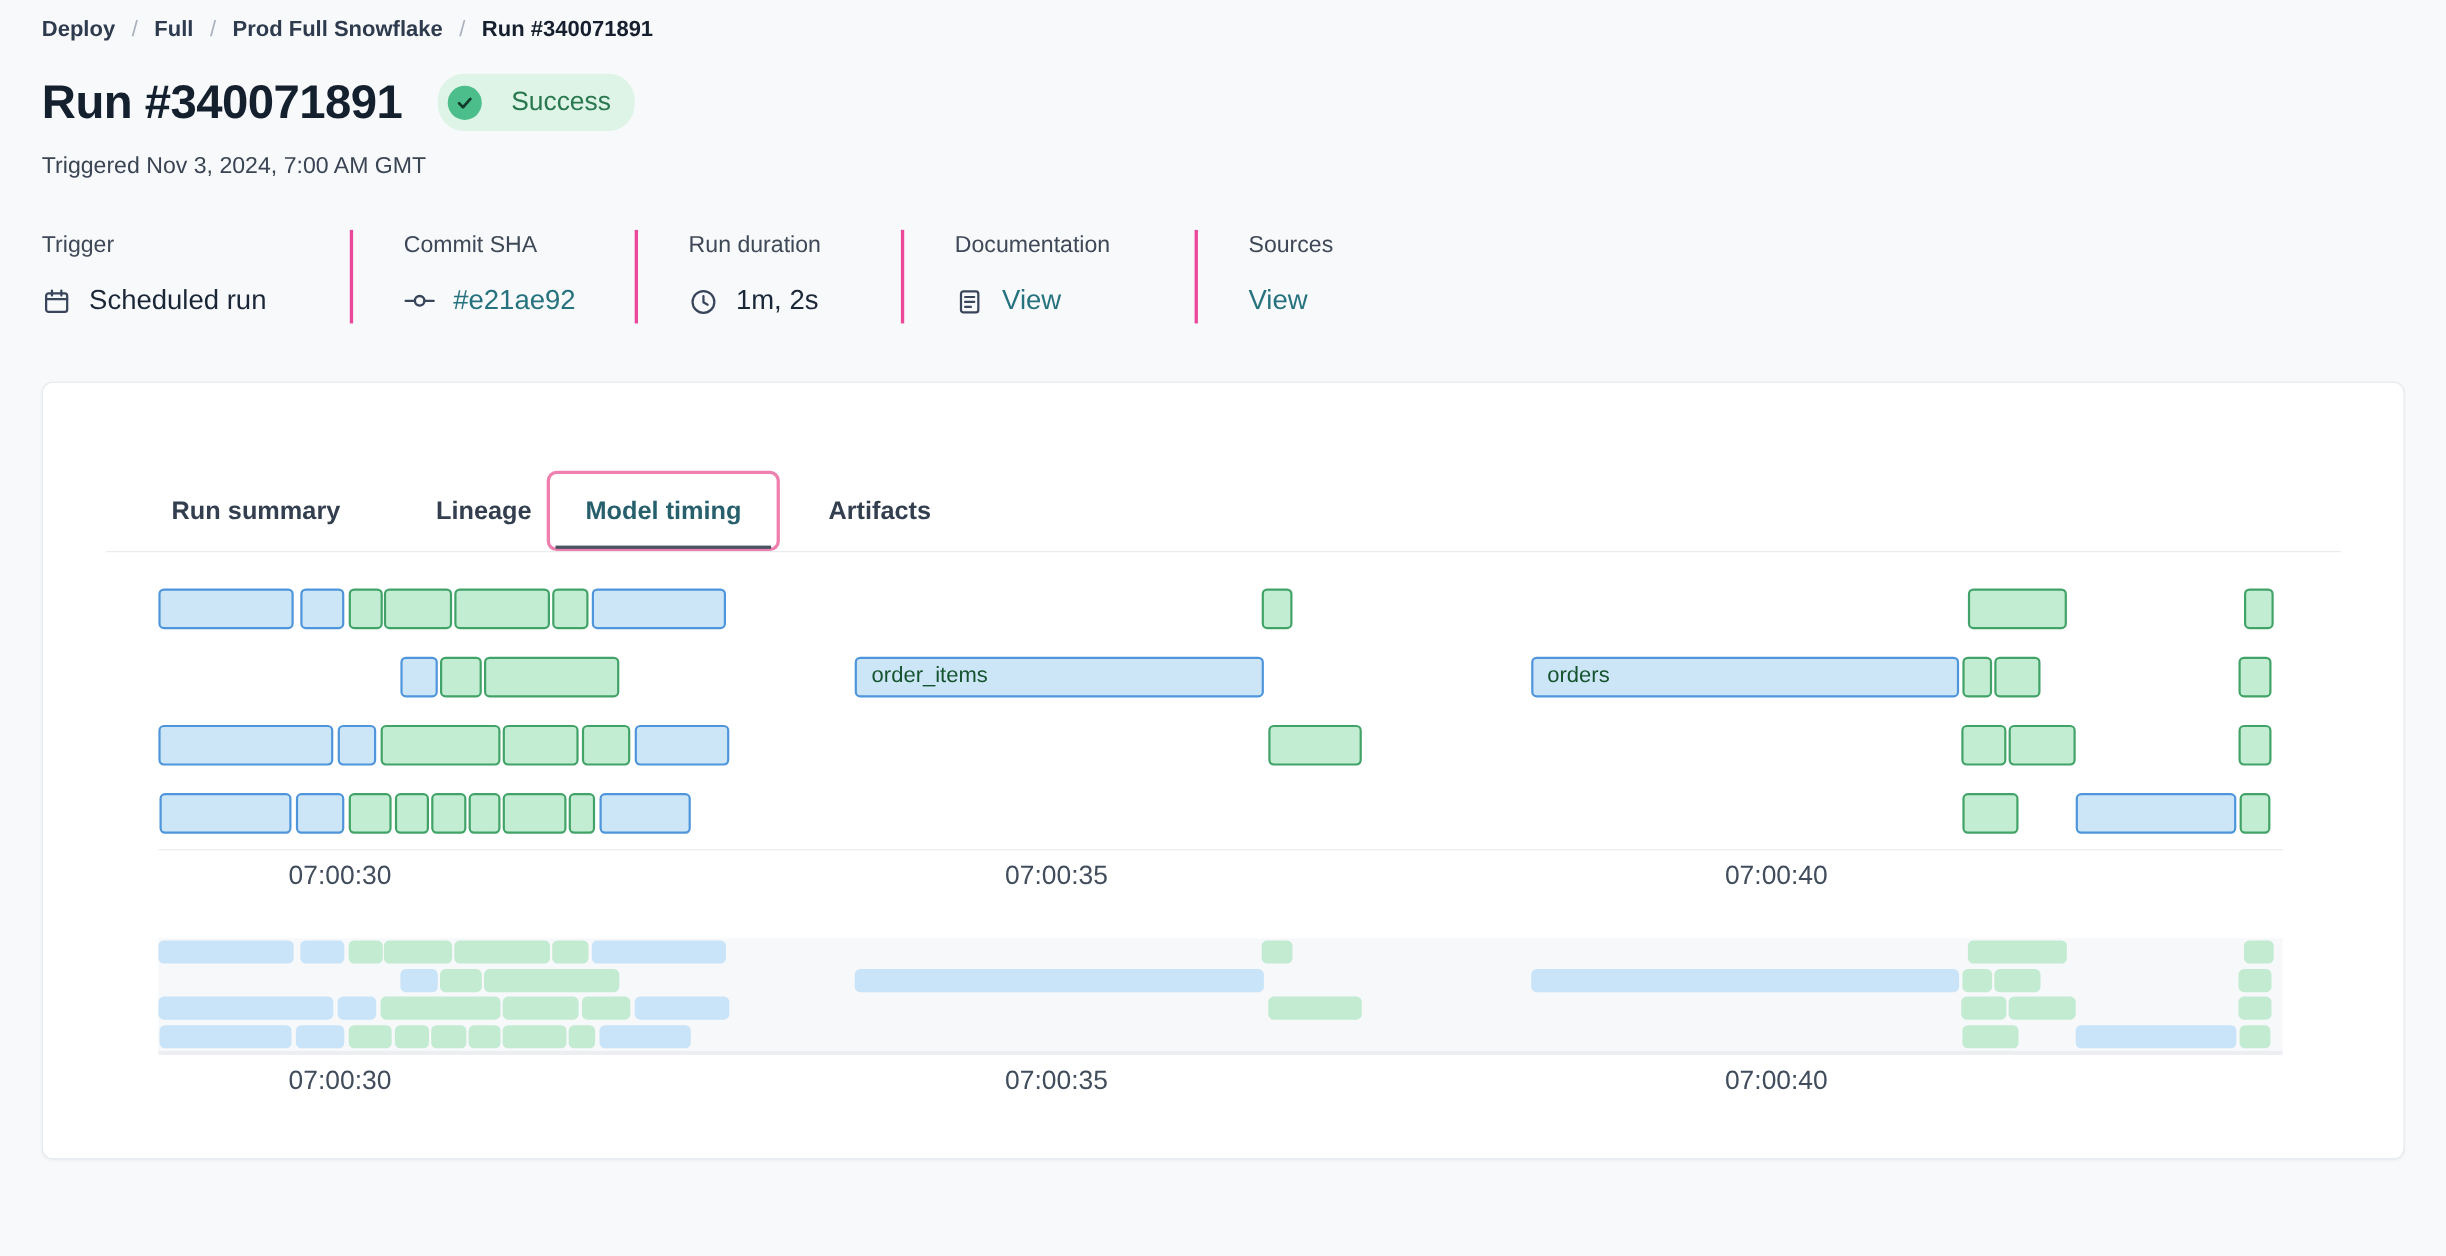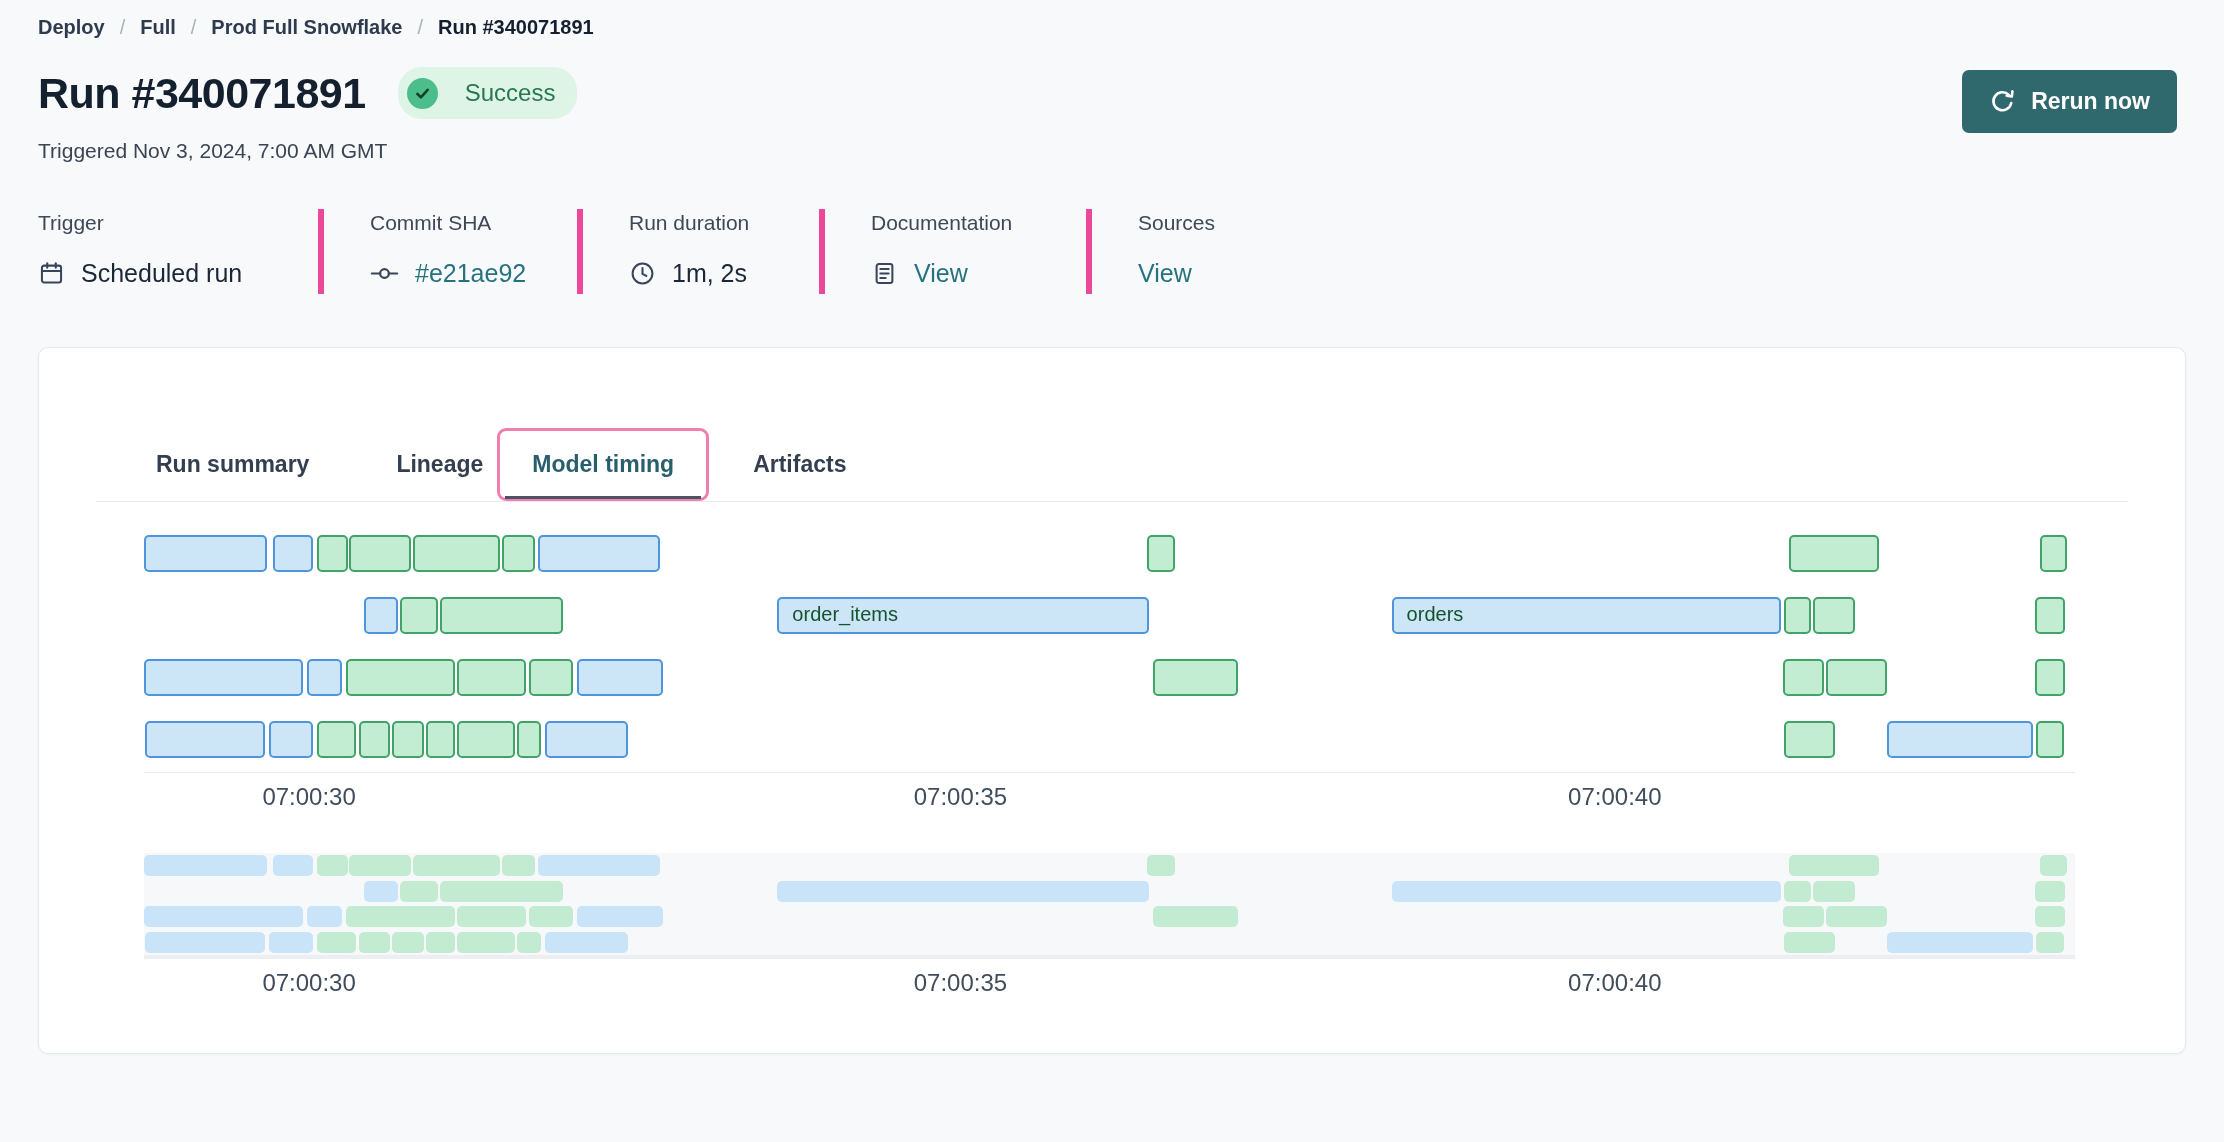--- a/index.html
+++ b/index.html
@@ -27,28 +27,28 @@
   .badge-dot{width:31px;height:31px;border-radius:50%;background:#4BBE8B;display:inline-flex;
     align-items:center;justify-content:center;}
   .badge-text{font-size:24px;color:#28774F;}
   .triggered{margin-top:20px;font-size:21px;color:#3A4453;}
   .rerun{position:absolute;top:3px;right:9px;height:63px;display:flex;align-items:center;gap:15px;
     background:#2F696E;color:#FFFFFF;border:none;border-radius:7px;padding:0 27px;
     font-family:"Liberation Sans", sans-serif;font-size:23px;font-weight:700;cursor:pointer;}
 
   
   .meta-row{display:flex;margin-top:46px;}
-  .meta-col{box-sizing:border-box;padding:2px 0 6px 46px;border-left:6px solid #ec4899;}
+  .meta-col{box-sizing:border-box;padding:2px 0 6px 46px;border-left:3px solid #ec4899;}
   .meta-col:first-child{padding-left:0;border-left:none;}
   .meta-col:nth-child(1){width:280px;}
   .meta-col:nth-child(2){width:259px;}
   .meta-col:nth-child(3){width:242px;}
   .meta-col:nth-child(4){width:267px;}
   .meta-label{font-size:21px;color:#3E4857;}
-  .meta-value{margin-top:24px;display:flex;align-items:center;gap:16px;font-size:25px;color:#1B2737;}
+  .meta-value{margin-top:24px;display:flex;align-items:flex-end;gap:16px;font-size:25px;color:#1B2737;}
   .meta-value.link .meta-text{color:#26727F;cursor:pointer;}
   .meta-icon{display:inline-flex;align-items:center;}
 
   
   .card{margin-top:53px;background:#FFFFFF;border:1px solid #E5E8ED;border-radius:10px;
     box-shadow:0 1px 3px rgba(20,40,60,0.04);box-sizing:border-box;padding-bottom:50px;}
   .tabs{display:flex;align-items:center;padding:80px 0 0 117px;position:relative;z-index:2;}
   .tab{font-size:23px;font-weight:700;color:#333F4F;cursor:pointer;white-space:nowrap;}
   .tab:nth-child(1){margin-right:87px;}
   .tab:nth-child(2){margin-right:14px;}
@@ -94,29 +94,20 @@
       <span class="badge">
         <span class="badge-dot">
           <svg viewBox="0 0 24 24" width="19" height="19" fill="none" stroke="#123D2B" stroke-width="3.2" stroke-linecap="round" stroke-linejoin="round">
               <polyline points="5.5 12.5 10 17 18.5 7.5"></polyline>
             </svg>
         </span>
         <span class="badge-text">Success</span>
       </span>
     </div>
     <div class="triggered">Triggered Nov 3, 2024, 7:00 AM GMT</div>
-    <button class="rerun">
-      <span style="display:inline-flex;">
-        <svg viewBox="0 0 24 24" width="27" height="27" fill="none" stroke="#FFFFFF" stroke-width="2.3" stroke-linecap="round" stroke-linejoin="round">
-            <path d="M19.8 13.4a8 8 0 1 1-2.2-7.3"></path>
-            <polyline points="20.8 3 20.3 7.6 15.7 6.8"></polyline>
-          </svg>
-      </span>
-      <span>Rerun now</span>
-    </button>
   </div>
 
   <div class="meta-row" id="meta-row">
       <div class="meta-col">
         <div class="meta-label">Trigger</div>
         <div class="meta-value">
           <span class="meta-icon">
             <svg viewBox="0 0 24 24" width="27" height="27" fill="none" stroke="#39455A" stroke-width="1.8" stroke-linecap="round">
               <rect x="3.5" y="5" width="17" height="15" rx="2"></rect>
               <line x1="3.5" y1="9.7" x2="20.5" y2="9.7"></line>

